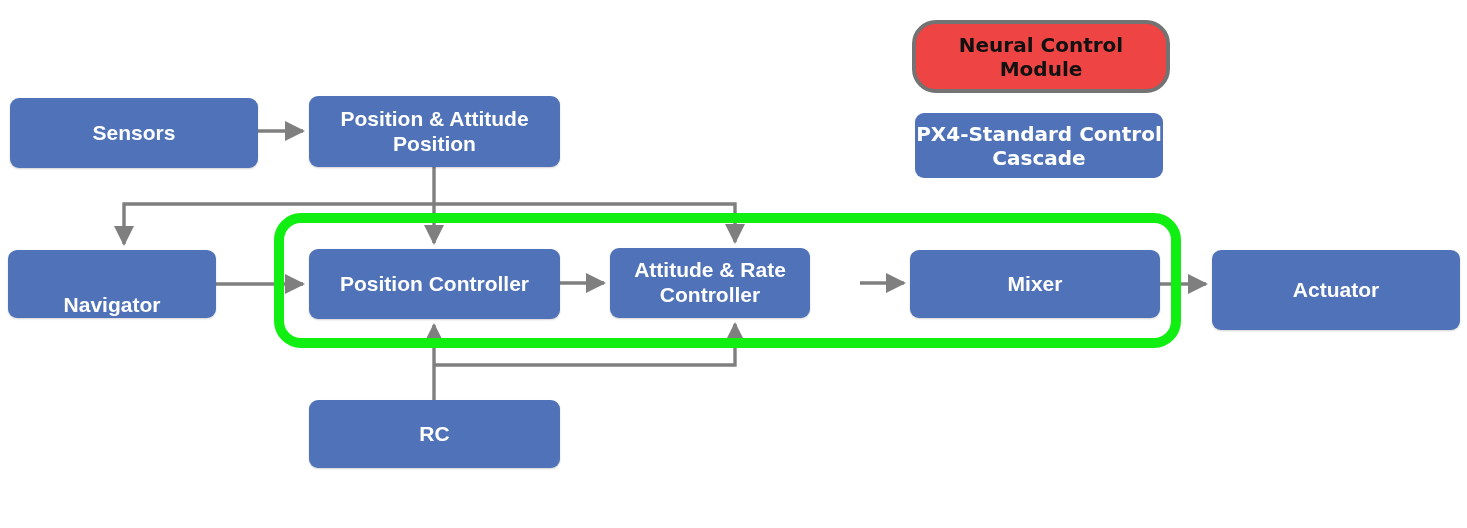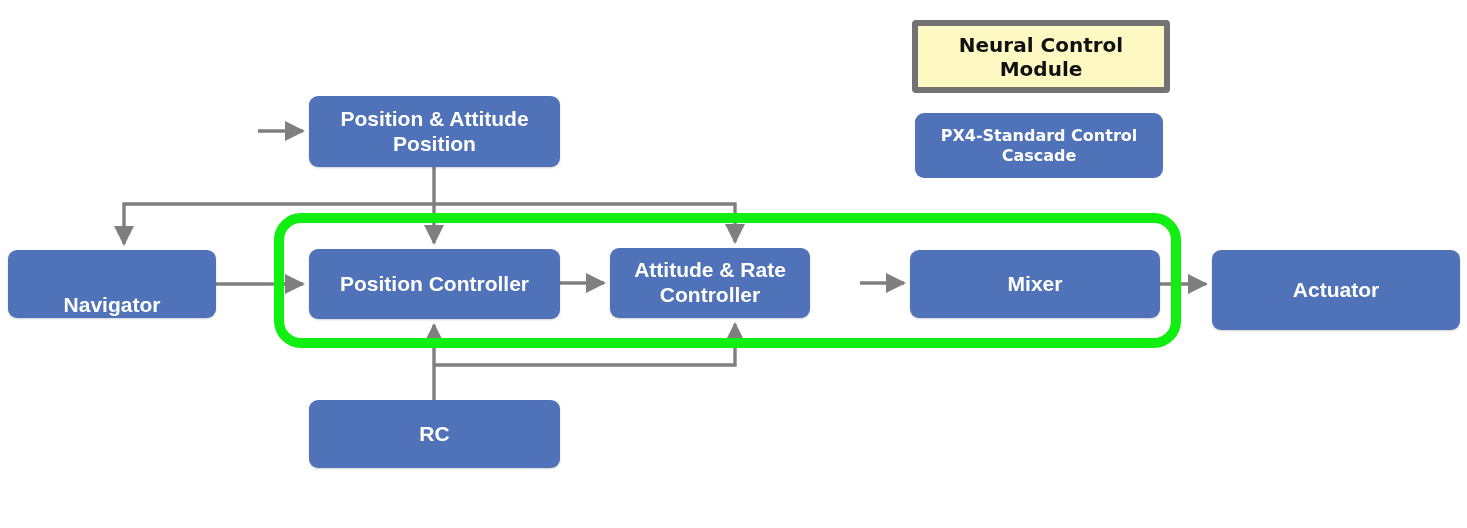--- a/index.html
+++ b/index.html
@@ -41,43 +41,43 @@
     text-align: center;
     z-index: 3;
     box-shadow: 0 1px 2px rgba(0,0,0,0.18);
   }
   .node span { display: block; pointer-events: none; }
 
   
   .legend-neural {
     position: absolute;
     box-sizing: border-box;
-    background: #fef9c3;
-    border: 6px solid #737373;
-    border-radius: 4px;
+    background: #ef4444;
+    border: 4px solid #737373;
+    border-radius: 24px;
     color: #111111;
     font-family: "DejaVu Sans", sans-serif;
     font-weight: bold;
     font-size: 20px;
     line-height: 1.2;
     display: flex;
     align-items: center;
     justify-content: center;
     text-align: center;
     z-index: 4;
   }
   .legend-px4 {
     position: absolute;
     box-sizing: border-box;
     background: #4f72b8;
     border-radius: 9px;
     color: #ffffff;
     font-family: "DejaVu Sans", sans-serif;
     font-weight: bold;
-    font-size: 16px;
+    font-size: 20px;
     line-height: 1.2;
     display: flex;
     align-items: center;
     justify-content: center;
     text-align: center;
     z-index: 4;
   }
 </style>
 </head>
 <body>
@@ -111,20 +111,23 @@
       <path d="M 434 400 L 434 325"></path>
 
       <path d="M 434 365 L 735 365 L 735 324"></path>
     </g>
   </svg>
 
   <svg class="svg-layer" viewBox="0 0 1467 528" preserveAspectRatio="none" style="z-index:2;">
     <rect x="279" y="218" width="897" height="125" rx="22" ry="22" fill="none" stroke="#11ee11" stroke-width="10"></rect>
   </svg>
 
+  <div class="node" style="left:10px;  top:98px;  width:248px; height:70px;">
+    <span>Sensors</span>
+  </div>
 
   <div class="node" style="left:309px; top:96px;  width:251px; height:71px;">
     <div>
       <span>Position &amp; Attitude</span>
       <span>Position</span>
     </div>
   </div>
 
   <div class="node" style="left:8px;   top:250px; width:208px; height:68px;align-items:flex-end;">
     <span>Navigator</span>

